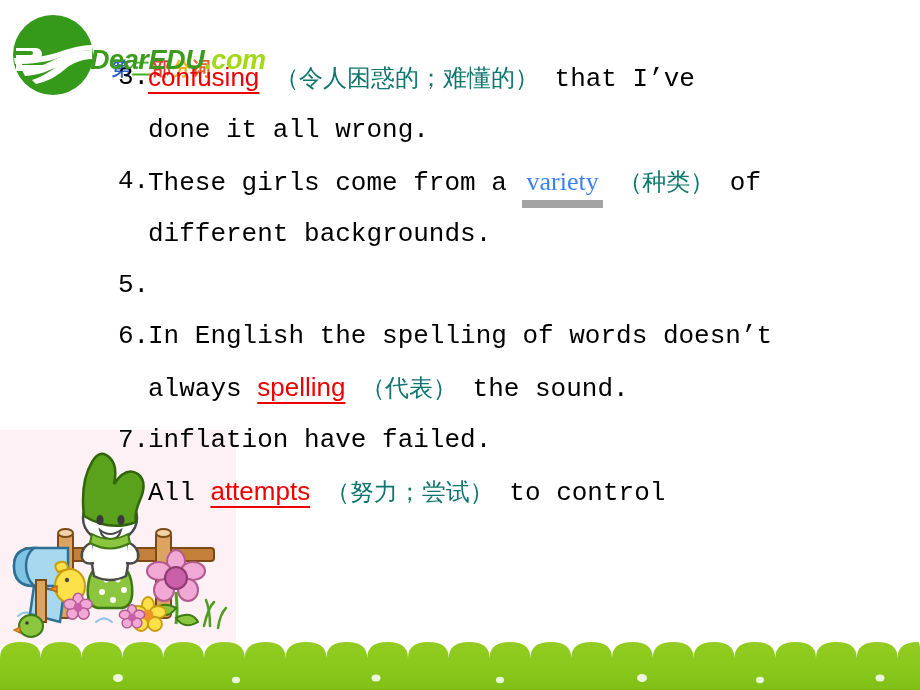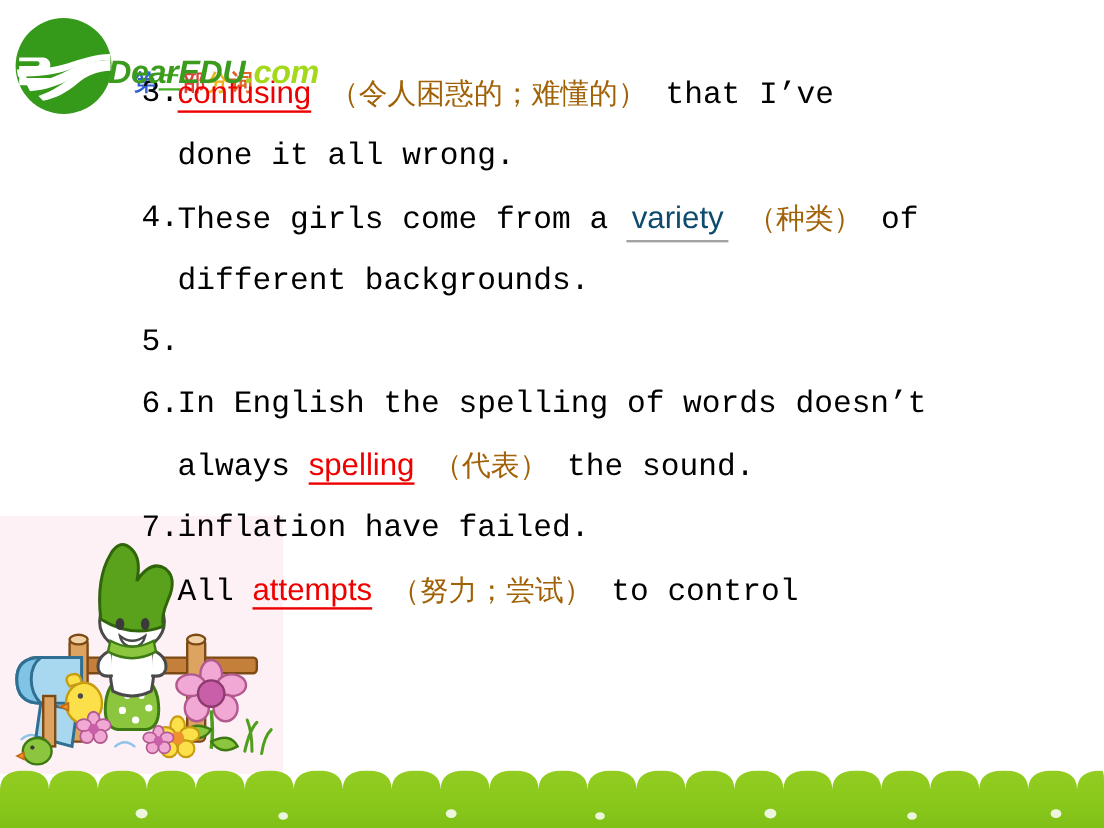--- a/index.html
+++ b/index.html
@@ -114,34 +114,34 @@
     font-size: 26px;
     line-height: 51px;
     color: #000000;
     font-family: "Liberation Mono", "DejaVu Sans Mono", monospace;
     white-space: nowrap;
     letter-spacing: 0px;
   }
   .cn {
     font-family: "DejaVu Sans", sans-serif;
     font-size: 24px;
-    color: #a16207;
+    color: #0f766e;
   }
   .blank {
     color: #ee0000;
     text-decoration: underline;
     text-underline-offset: 6px;
     text-decoration-thickness: 2px;
     font-family: Liberation Sans, sans-serif;
   }
   .blank-pad {
-    color: #0c4a6e;
-    border-bottom: 2px solid #a3a3a3;
+    color: #3b82f6;
+    border-bottom: 8px solid #a3a3a3;
     padding: 0 4px 4px 4px;
-    font-family: Liberation Sans, sans-serif;
+    font-family: Liberation Serif, serif;
   }
 
   
   #item-3 { margin-top: 0px; }
 
   
   #footer-band {
     position: absolute;
     left: 0;
     bottom: 0;

